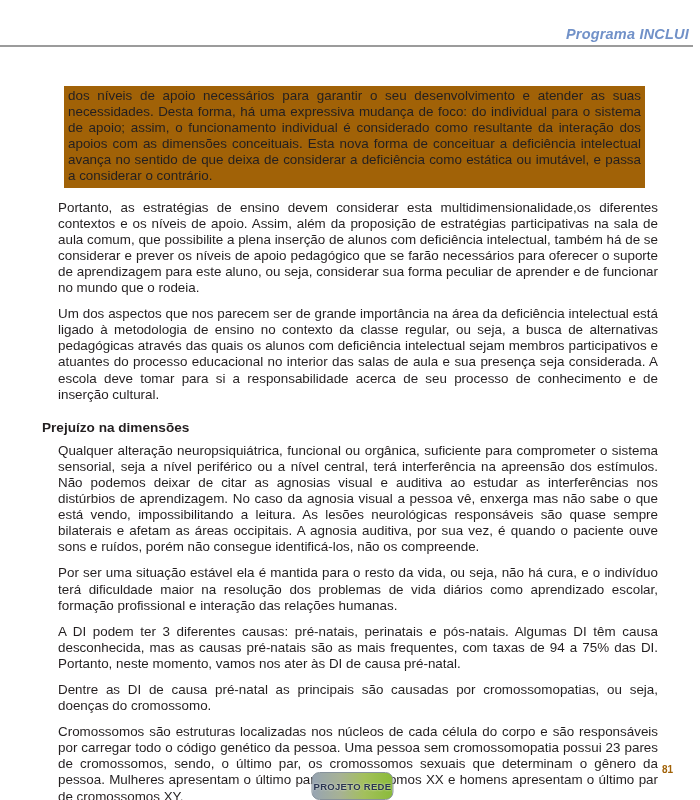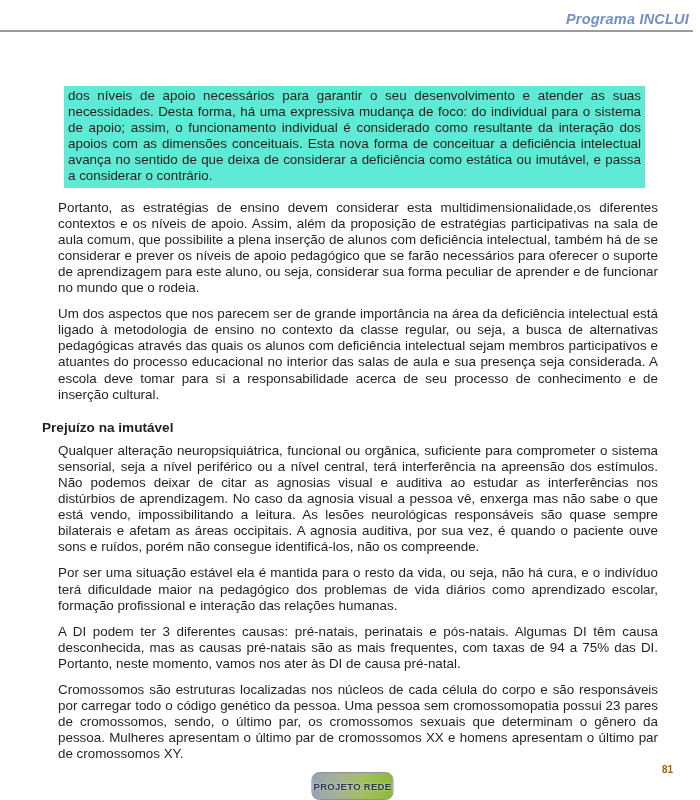--- a/index.html
+++ b/index.html
@@ -11,21 +11,21 @@
     overflow: hidden;
   }
   .page {
     position: relative;
     width: 700px; height: 800px;
     background: #ffffff;
   }
 
   
   .header {
-    padding-top: 11px;
+    padding-top: 26px;
   }
   .header-title {
     text-align: right;
     padding-right: 11px;
     font-size: 14.5px;
     font-weight: bold;
     font-style: italic;
     color: #7191c8;
     letter-spacing: 0.2px;
   }
@@ -43,21 +43,21 @@
     top: 84px;
     width: 616px;
     font-size: 13.4px;
     line-height: 16.1px;
     text-align: justify;
   }
   .para { margin: 0 0 10px 16px; }
   .blockquote {
     margin: 2px 13px 12px 22px;
     padding: 2px 4px 3px 4px;
-    background: #5eead4;
+    background: #a16207;
   }
   .section-heading {
     font-weight: bold;
     font-size: 13.6px;
     margin: 17px 0 7px 0;
     text-align: left;
   }
 
   
   .footer {
@@ -109,29 +109,30 @@
   </div>
 
   <div class="content">
 
     <div class="blockquote">dos níveis de apoio necessários para garantir o seu desenvolvimento e atender as suas necessidades. Desta forma, há uma expressiva mudança de foco: do individual para o sistema de apoio; assim, o funcionamento individual é considerado como resultante da interação dos apoios com as dimensões conceituais. Esta nova forma de conceituar a deficiência intelectual avança no sentido de que deixa de considerar a deficiência como estática ou imutável, e passa a considerar o contrário.</div>
 
     <p class="para">Portanto, as estratégias de ensino devem considerar esta multidimensionalidade,os diferentes contextos e os níveis de apoio. Assim, além da proposição de estratégias participativas na sala de aula comum, que possibilite a plena inserção de alunos com deficiência intelectual, também há de se considerar e prever os níveis de apoio pedagógico que se farão necessários para oferecer o suporte de aprendizagem para este aluno, ou seja, considerar sua forma peculiar de aprender e de funcionar no mundo que o rodeia.</p>
 
     <p class="para">Um dos aspectos que nos parecem ser de grande importância na área da deficiência intelectual está ligado à metodologia de ensino no contexto da classe regular, ou seja, a busca de alternativas pedagógicas através das quais os alunos com deficiência intelectual sejam membros participativos e atuantes do processo educacional no interior das salas de aula e sua presença seja considerada. A escola deve tomar para si a responsabilidade acerca de seu processo de conhecimento e de inserção cultural.</p>
 
-    <h2 class="section-heading">Prejuízo na imutável</h2>
+    <h2 class="section-heading">Prejuízo na dimensões</h2>
 
     <p class="para">Qualquer alteração neuropsiquiátrica, funcional ou orgânica, suficiente para comprometer o sistema sensorial, seja a nível periférico ou a nível central, terá interferência na apreensão dos estímulos. Não podemos deixar de citar as agnosias visual e auditiva ao estudar as interferências nos distúrbios de aprendizagem. No caso da agnosia visual a pessoa vê, enxerga mas não sabe o que está vendo, impossibilitando a leitura. As lesões neurológicas responsáveis são quase sempre bilaterais e afetam as áreas occipitais. A agnosia auditiva, por sua vez, é quando o paciente ouve sons e ruídos, porém não consegue identificá-los, não os compreende.</p>
 
 
-    <p class="para">Por ser uma situação estável ela é mantida para o resto da vida, ou seja, não há cura, e o indivíduo terá dificuldade maior na pedagógico dos problemas de vida diários como aprendizado escolar, formação profissional e interação das relações humanas.</p>
+    <p class="para">Por ser uma situação estável ela é mantida para o resto da vida, ou seja, não há cura, e o indivíduo terá dificuldade maior na resolução dos problemas de vida diários como aprendizado escolar, formação profissional e interação das relações humanas.</p>
 
     <p class="para">A DI podem ter 3 diferentes causas: pré-natais, perinatais e pós-natais. Algumas DI têm causa desconhecida, mas as causas pré-natais são as mais frequentes, com taxas de 94 a 75% das DI. Portanto, neste momento, vamos nos ater às DI de causa pré-natal.</p>
 
+    <p class="para">Dentre as DI de causa pré-natal as principais são causadas por cromossomopatias, ou seja, doenças do cromossomo.</p>
 
     <p class="para">Cromossomos são estruturas localizadas nos núcleos de cada célula do corpo e são responsáveis por carregar todo o código genético da pessoa. Uma pessoa sem cromossomopatia possui 23 pares de cromossomos, sendo, o último par, os cromossomos sexuais que determinam o gênero da pessoa. Mulheres apresentam o último par de cromossomos XX e homens apresentam o último par de cromossomos XY.</p>
 
   </div>
 
   <div class="footer">
     <div class="logo-badge">
       <span class="logo-text">PROJETO REDE</span>
     </div>
     <div class="page-number">81</div>

